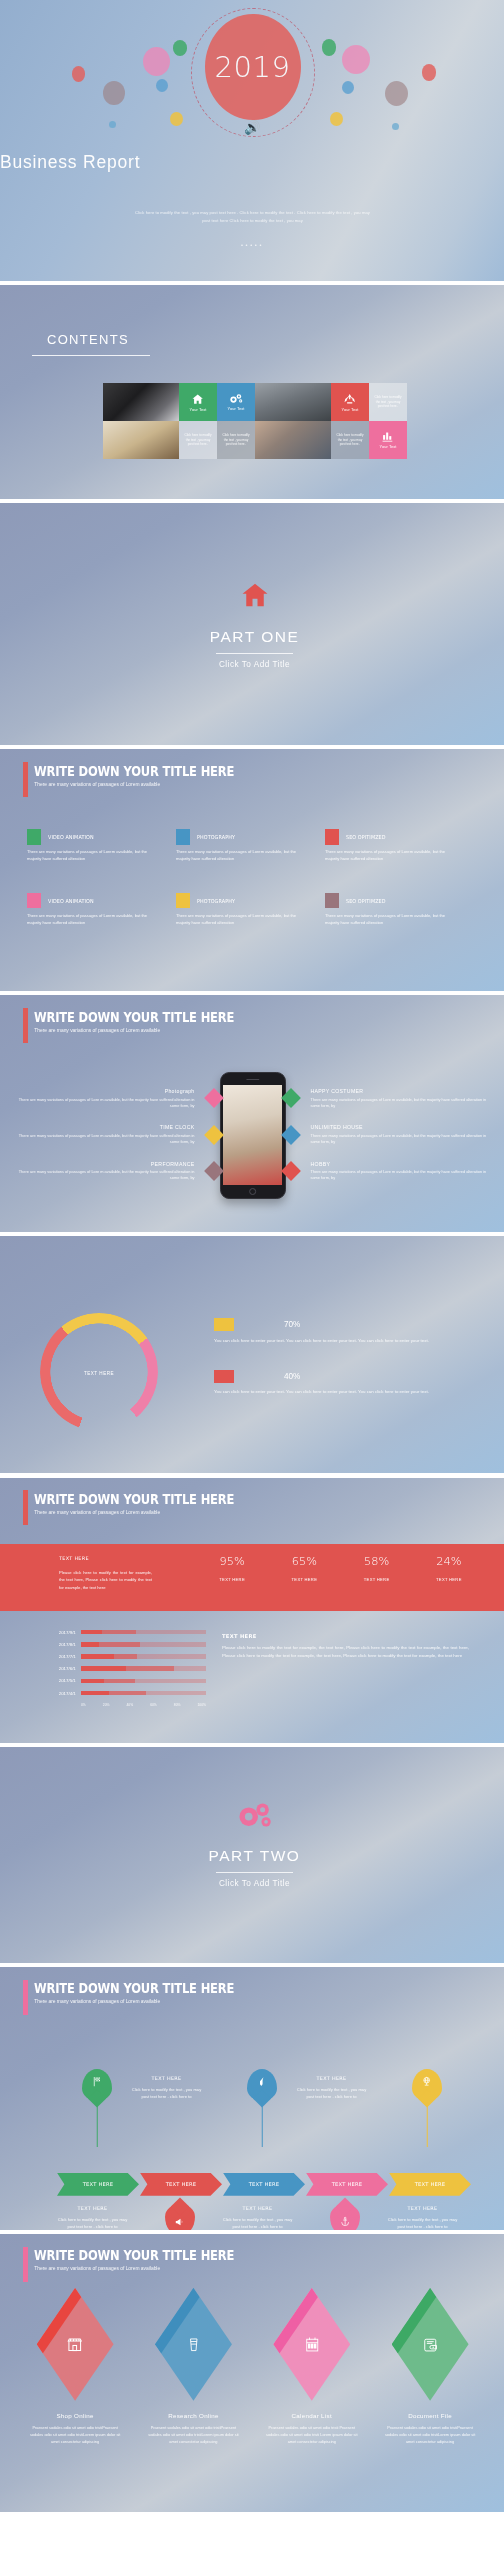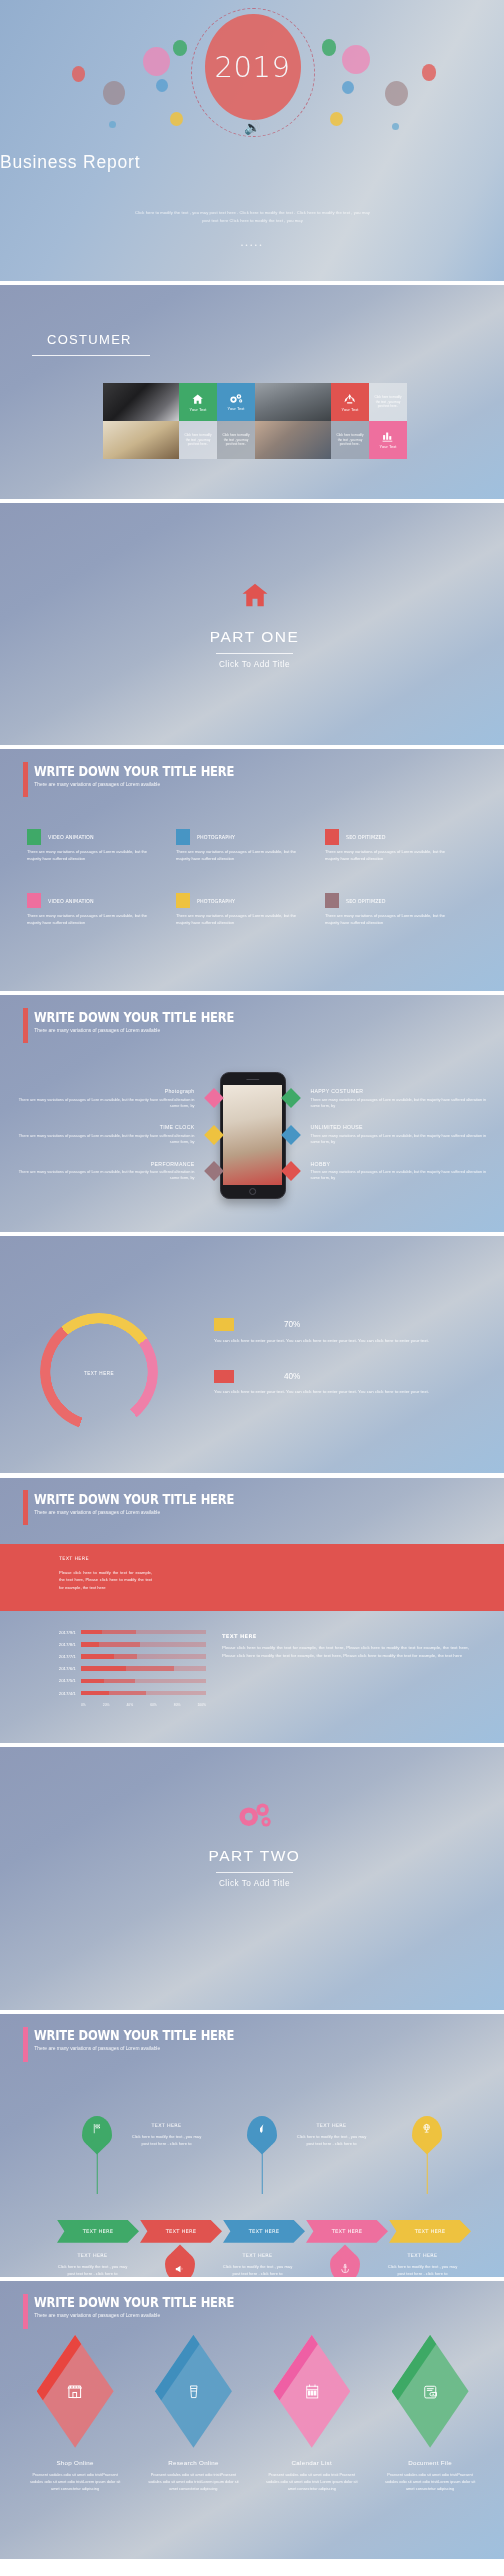--- a/index.html
+++ b/index.html
@@ -18,21 +18,21 @@
     margin-bottom:4.1px;
     background:linear-gradient(150deg,#8e9ab8 0%, #92a0bd 22%, #a8b4c8 45%, #c6cdd6 62%, #a9bcd3 80%, #9fc0de 100%);
   }
   .slide.s1    { height:281px; }
   .slide.s2    { height:214px; }
   .slide.s3    { height:242px; }
   .slide.s4    { height:242px; }
   .slide.s5    { height:237px; }
   .slide.s6    { height:237px; }
   .slide.s7    { height:265px; }
-  .slide.s8    { height:263px; }
+  .slide.s8    { height:216px; }
   .slide.s9    { height:263px; }
   .slide.s10   { height:278px; }
 
   
   .cover {
     background:linear-gradient(120deg,#93aece 0%, #a4bbd6 30%, #b9c6d6 55%, #cfd6dd 72%, #b9c9da 88%, #9fbbd8 100%);
   }
   .bokeh { position:absolute; border-radius:50%; opacity:.85; }
   .cover .title-circle {
     position:absolute; left:50%; top:14.4px; transform:translateX(-50%);
@@ -218,21 +218,21 @@
     <span class="year">2019</span>
   </div>
   <div class="speaker">🔊</div>
 
   <h1>Business Report</h1>
   <div class="sub">Click here to modify the text , you may post text here . Click here to modify the text . Click here to modify the text , you may post text here Click here to modify the text , you may</div>
   <div class="dots">•••••</div>
 </section>
 
 <section class="slide s2">
-  <div class="contents-title">COSTUMER</div>
+  <div class="contents-title">CONTENTS</div>
   <div class="contents-rule"></div>
 
   <div class="tilegrid">
     <div class="trow">
       <div class="tile wide ph kb"></div>
       <div class="tile" style="background:#3fa968">
         <svg width="13.4" height="12.4" viewBox="0 0 24 24" fill="#fff">
               <path d="M12 3L2 11h3v10h5v-6h4v6h5V11h3z"></path>
             </svg>
         <span class="ttxt">Your Text</span>
@@ -421,20 +421,38 @@
 
 <section class="slide s7">
   <div class="hdr">
     <h2>WRITE DOWN YOUR TITLE HERE</h2>
     <p>There are many variations of passages of Lorem available</p>
   </div>
 
   <div class="redband">
     <div class="rb-title">TEXT HERE</div>
     <div class="rb-body">Please click here to modify the text for example, the text here, Please click here to modify the text for example, the text here</div>
+    <div class="stats">
+      <div class="stat">
+        <div class="sv">95%</div>
+        <div class="sl">TEXT HERE</div>
+      </div>
+      <div class="stat">
+        <div class="sv">65%</div>
+        <div class="sl">TEXT HERE</div>
+      </div>
+      <div class="stat">
+        <div class="sv">58%</div>
+        <div class="sl">TEXT HERE</div>
+      </div>
+      <div class="stat">
+        <div class="sv">24%</div>
+        <div class="sl">TEXT HERE</div>
+      </div>
+    </div>
   </div>
 
   <div class="barchart">
     <div class="brow">
       <span class="blabel">2017/9/1</span>
       <span class="btrack">
             <i class="bmid" style="width:44%"></i>
             <i class="bfill" style="width:17%"></i>
           </span>
     </div>

